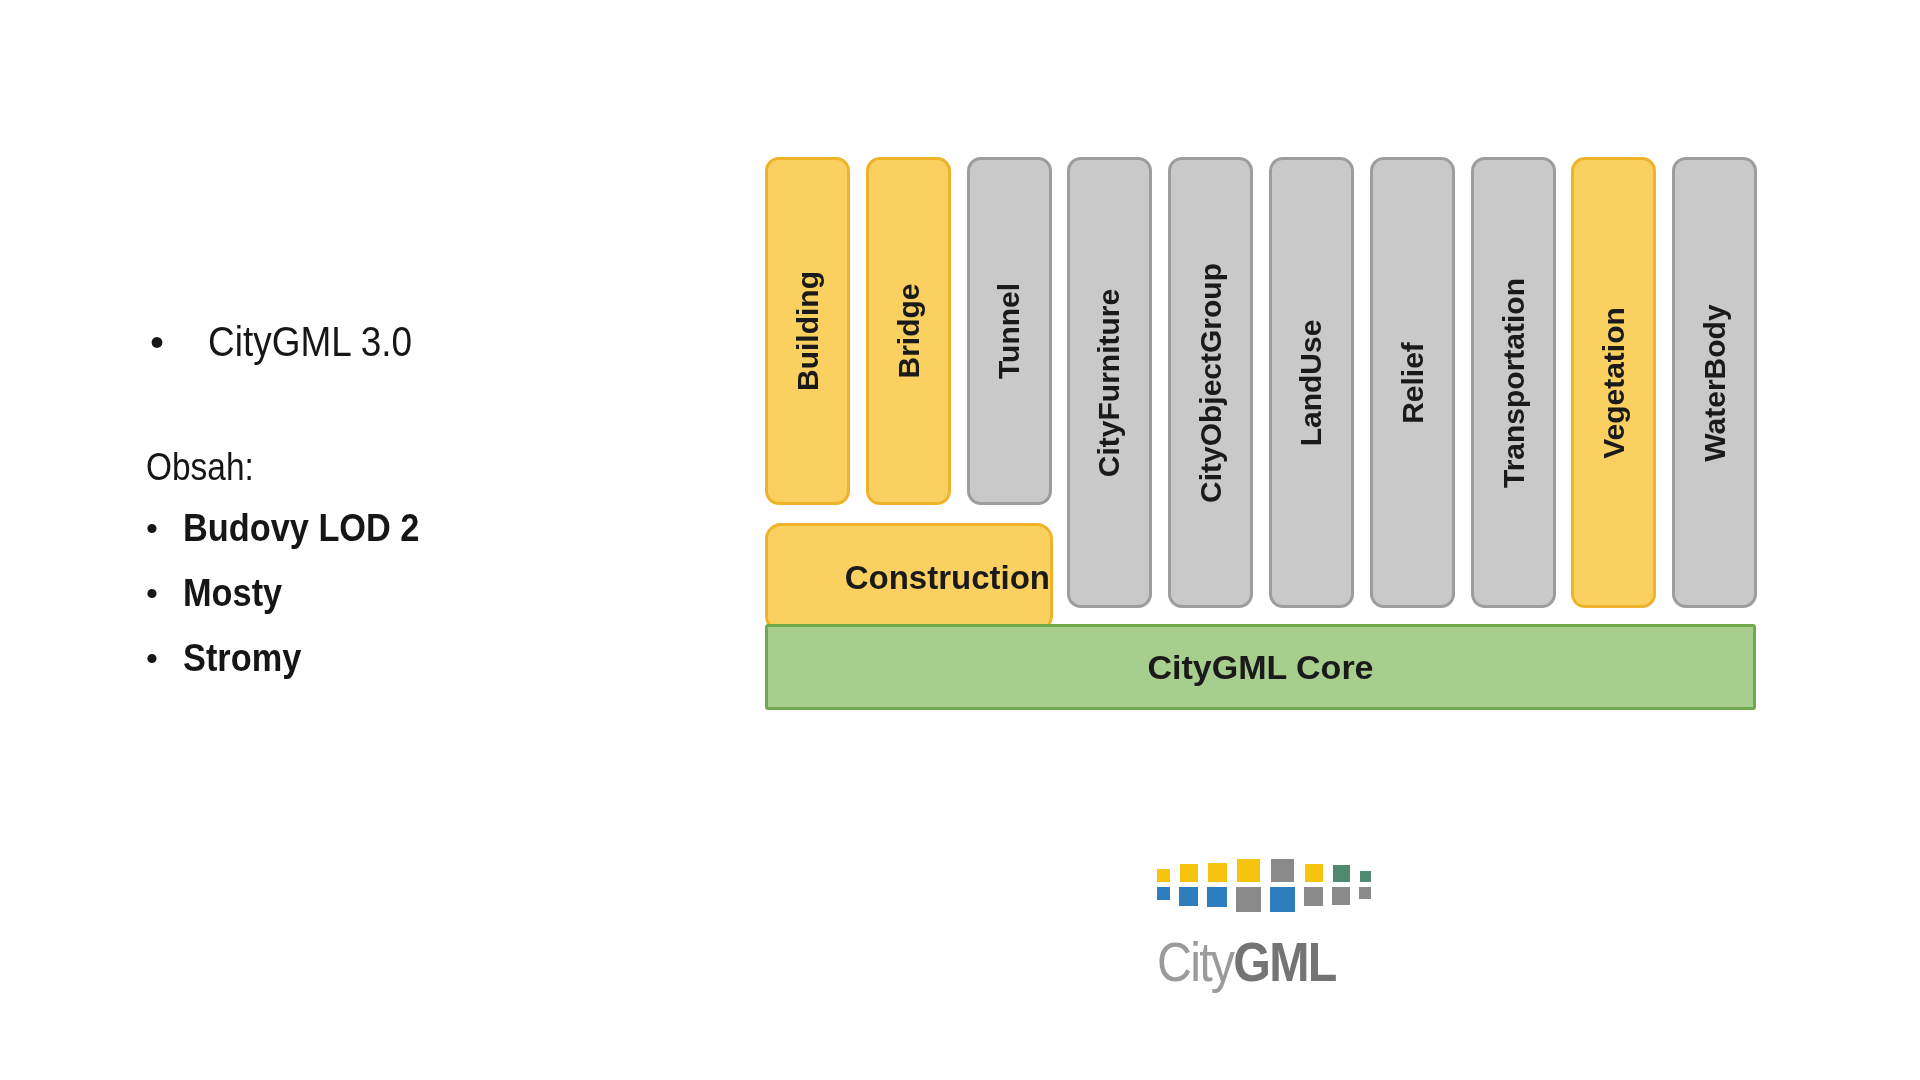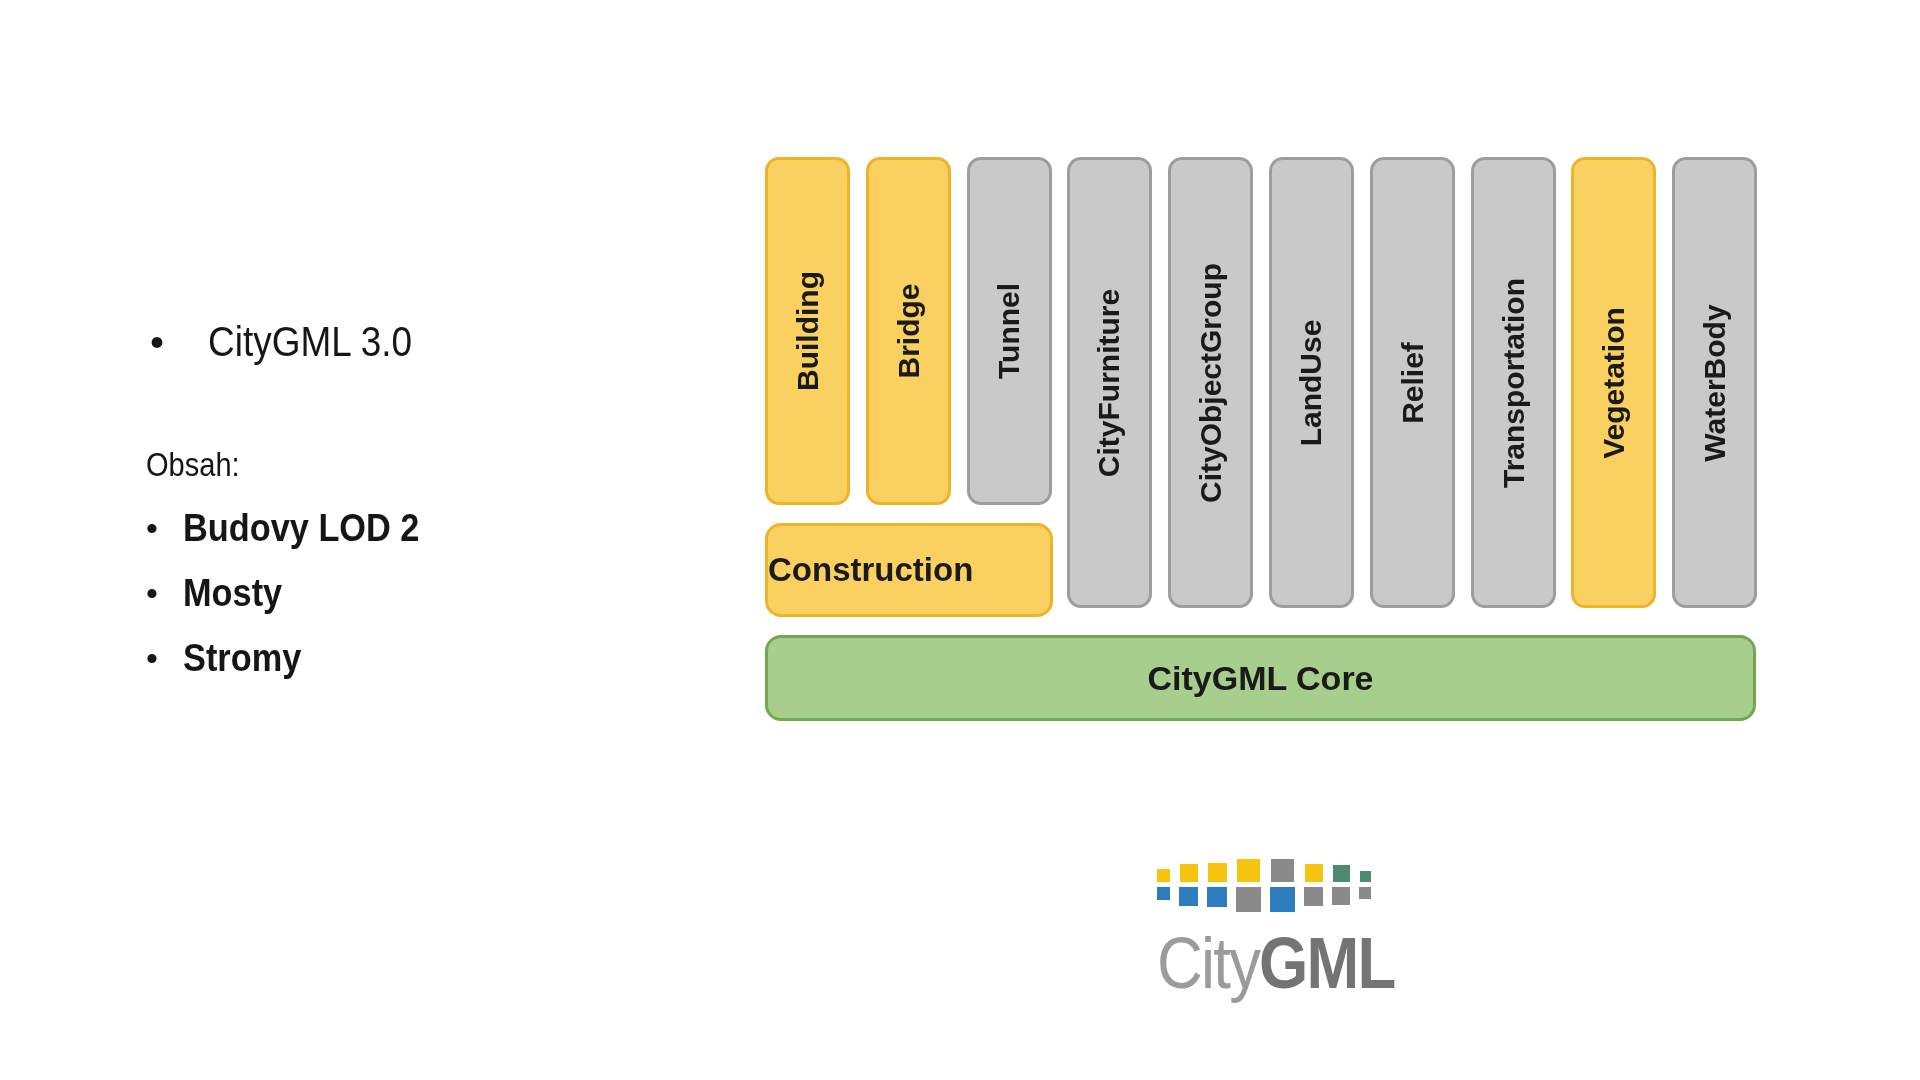--- a/index.html
+++ b/index.html
@@ -10,52 +10,52 @@
   
   .cx{display:inline-block;transform:scaleX(0.80);transform-origin:0 50%;white-space:nowrap;}
   .cx9{display:inline-block;transform:scaleX(0.88);transform-origin:0 50%;white-space:nowrap;}
 
   
   .title{position:absolute;left:112px;top:128px;font-size:96px;line-height:1.05;
          font-weight:400;letter-spacing:-2px;color:#161616;margin:0;}
   .main-bullet{position:absolute;left:150px;top:318px;display:flex;align-items:center;
                font-size:42px;font-weight:400;color:#161616;}
   .main-bullet .dot{font-size:40px;margin-right:44px;line-height:1;}
-  .contents-heading{position:absolute;left:146px;top:446px;font-size:33px;font-weight:400;color:#161616;}
+  .contents-heading{position:absolute;left:146px;top:446px;font-size:38px;font-weight:400;color:#161616;}
   .contents{position:absolute;left:146px;top:506px;list-style:none;margin:0;padding:0;}
   .contents li{display:flex;align-items:center;font-size:39px;font-weight:700;
                color:#161616;height:43px;margin-bottom:22px;}
   .contents .dot{font-size:34px;font-weight:400;margin-right:25px;line-height:1;}
 
   
   .diagram{position:absolute;left:765px;top:157px;width:992px;height:554px;}
   .module{position:absolute;top:0;width:85px;border-radius:14px;
           display:flex;align-items:center;justify-content:center;box-sizing:border-box;}
   .module.short{height:348px;}
   .module.tall{height:451px;}
   .module.yellow{background:var(--yellow-fill);border:3px solid var(--yellow-border);}
   .module.gray{background:var(--gray-fill);border:3px solid var(--gray-border);}
   .module .vlabel{transform:rotate(-90deg);white-space:nowrap;font-size:30px;font-weight:700;
                   color:var(--label-text);}
-  .construction{position:absolute;left:0;top:366px;width:288px;height:94px;border-radius:16px;
+  .construction{position:absolute;left:0;top:366px;width:288px;height:109px;border-radius:16px;
                 background:var(--yellow-fill);border:3px solid var(--yellow-border);
-                display:flex;align-items:center;justify-content:flex-start;box-sizing:border-box;
+                display:flex;align-items:center;justify-content:flex-end;box-sizing:border-box;
                 font-size:33px;font-weight:700;color:var(--label-text);}
-  .core{position:absolute;left:0;top:478px;width:991px;height:86px;border-radius:16px;
+  .core{position:absolute;left:0;top:467px;width:991px;height:86px;border-radius:3px;
         background:var(--green-fill);border:3px solid var(--green-border);
         display:flex;align-items:center;justify-content:center;box-sizing:border-box;
         font-size:34px;font-weight:700;color:var(--label-text);}
 
   
   .logo{position:absolute;left:1157px;top:858px;}
   .logo-rows{display:flex;gap:9px;}
   .logo-col{display:flex;flex-direction:column;align-items:center;}
   .slot-top{height:24px;display:flex;align-items:flex-end;}
   .slot-bot{height:26px;margin-top:5px;display:flex;align-items:flex-start;}
-  .logo-text{margin-top:14px;font-size:72px;line-height:1;letter-spacing:-2px;}
+  .logo-text{margin-top:22px;font-size:55px;line-height:1;letter-spacing:-2px;}
   .logo-text .lt{font-weight:400;}
   .logo-text .lb{font-weight:700;}
 </style>
 </head>
 <body>
 
 <div class="slide">
 
 
   <div class="main-bullet">

